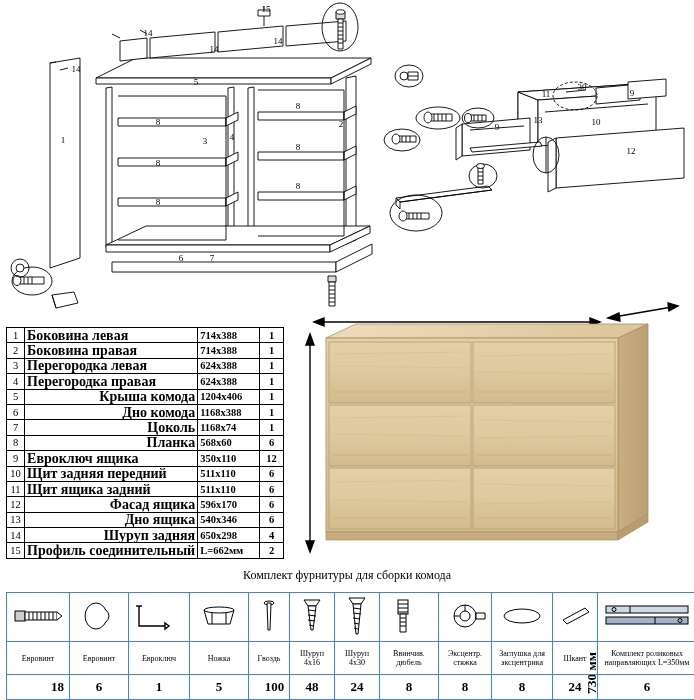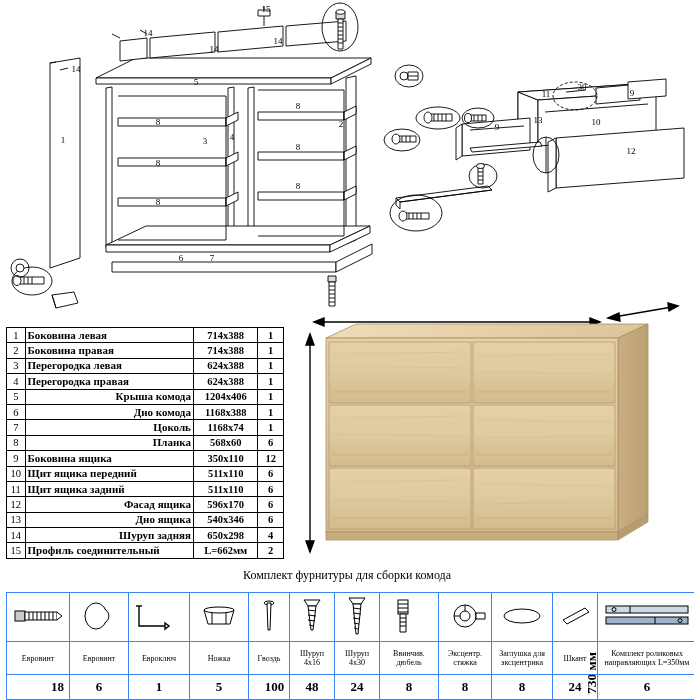--- a/index.html
+++ b/index.html
@@ -24,23 +24,23 @@
     font-size:10.5px;
   }
   .parts-table td{
     border:1px solid #000;
     height:14.4px;
     padding:0 2px;
     line-height:13px;
     white-space:nowrap;
   }
   .parts-table td.num{width:14px;text-align:center;}
-  .parts-table td.nm{width:168px;text-align:left;font-weight:bold;font-size:11px;}
+  .parts-table td.nm{width:168px;text-align:left;font-weight:bold;font-size:14px;}
   .parts-table td.nm.c{text-align:right;}
-  .parts-table td.dim{width:62px;text-align:center;font-weight:bold;margin-top:26px;}
+  .parts-table td.dim{width:62px;text-align:left;font-weight:bold;margin-top:26px;}
   .parts-table td.qty{width:22px;text-align:center;font-weight:bold;}
 
   
   .photo{position:absolute;left:292px;top:296px;width:398px;height:268px;}
   .dim-left-label{
     position:absolute;left:292px;top:398px;
     font-weight:bold;font-size:13.5px;
     transform:rotate(-90deg);transform-origin:left top;
   }
 
@@ -328,27 +328,27 @@
         <td class="qty">1</td>
       </tr>
       <tr>
         <td class="num">8</td>
         <td class="nm c">Планка</td>
         <td class="dim">568х60</td>
         <td class="qty">6</td>
       </tr>
       <tr>
         <td class="num">9</td>
-        <td class="nm">Боковина ящика</td>
+        <td class="nm">Евроключ ящика</td>
         <td class="dim">350х110</td>
         <td class="qty">12</td>
       </tr>
       <tr>
         <td class="num">10</td>
-        <td class="nm">Щит ящика передний</td>
+        <td class="nm">Щит задняя передний</td>
         <td class="dim">511х110</td>
         <td class="qty">6</td>
       </tr>
       <tr>
         <td class="num">11</td>
         <td class="nm">Щит ящика задний</td>
         <td class="dim">511х110</td>
         <td class="qty">6</td>
       </tr>
       <tr>

